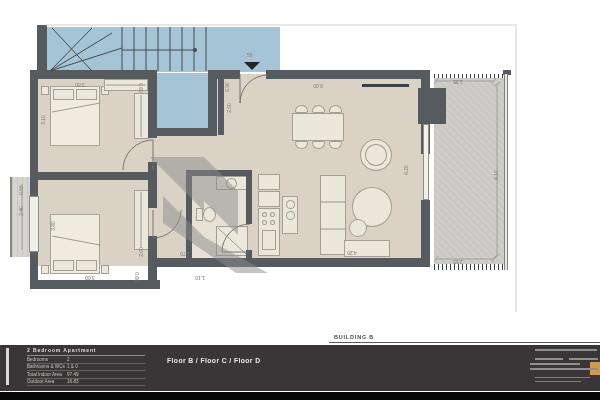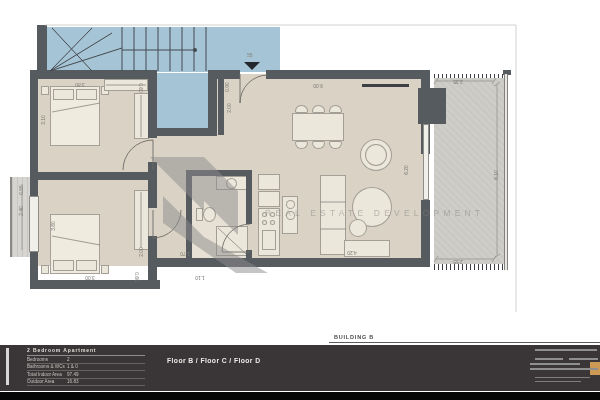--- a/index.html
+++ b/index.html
@@ -216,21 +216,20 @@
   <div class="entry-label">5B</div>
 
   <div id="watermark">
     <svg width="600" height="340" viewBox="0 0 600 340">
       <g fill="var(--watermark)" fill-opacity="0.5">
         <polygon points="150,157 204,157 204,211"></polygon>
         <polygon points="204,157 238,191 238,235 204,201"></polygon>
         <polygon points="163,196 204,237 268,273 236,273 163,223"></polygon>
       </g>
     </svg>
-    <div class="wm-tag">REAL ESTATE DEVELOPMENT</div>
   </div>
 
   <div class="building-label">BUILDING B</div>
   <div class="building-line"></div>
 
   <div class="titlebar">
     <div class="left-tick"></div>
     <div class="info">
       <div class="info-title">2 Bedroom Apartment</div>
       <div>

